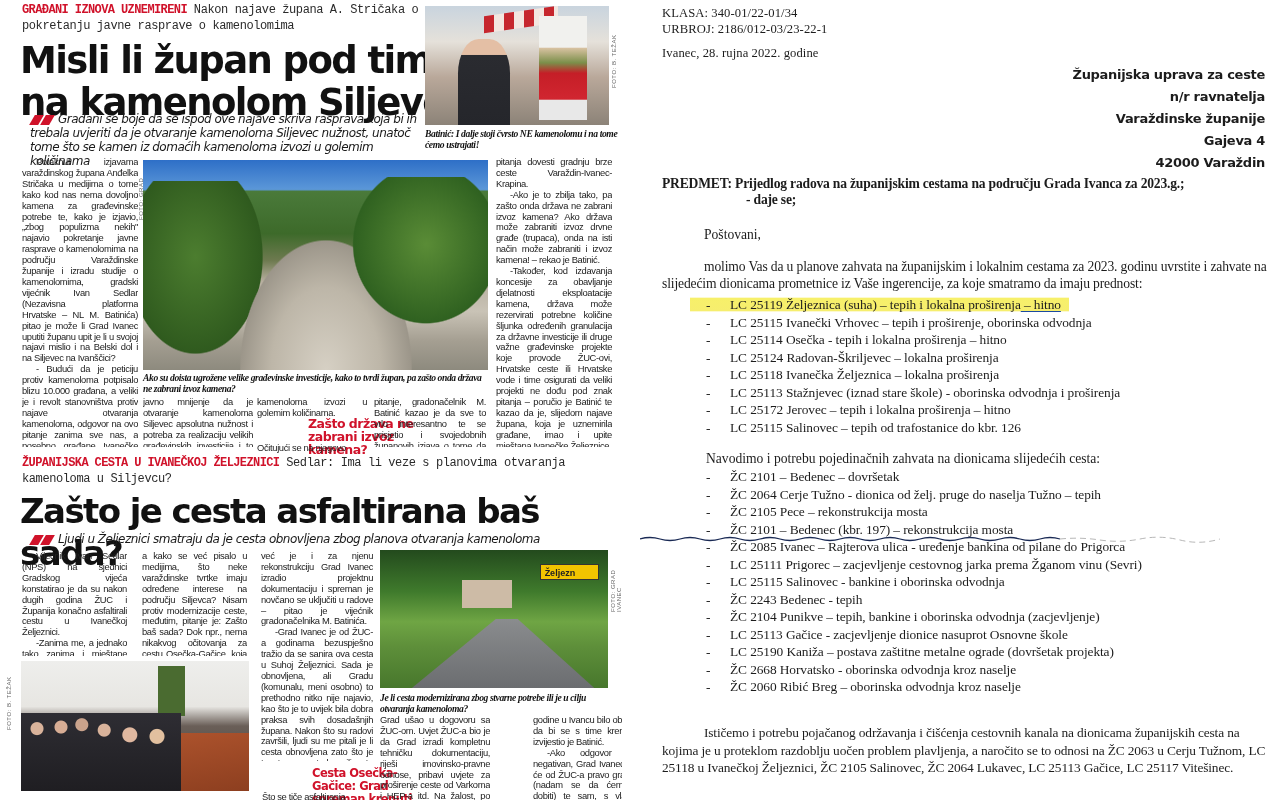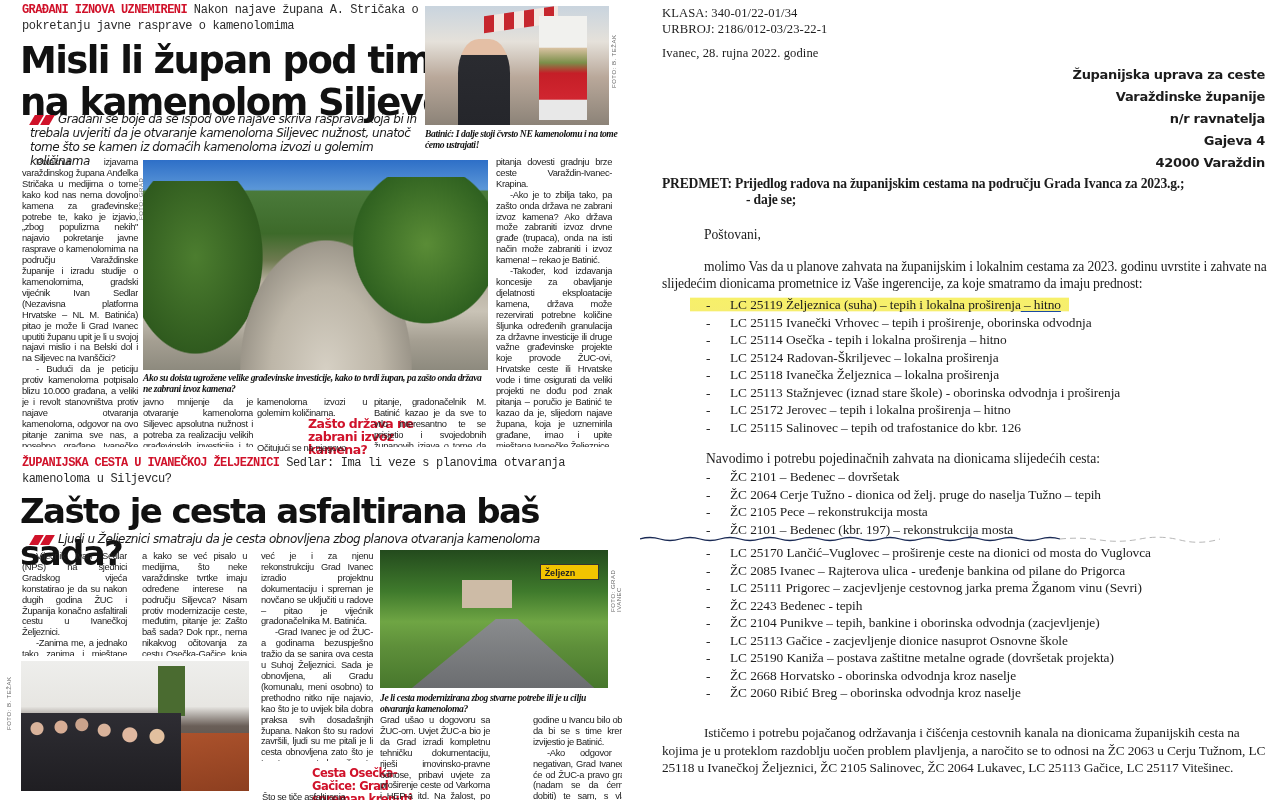--- a/index.html
+++ b/index.html
@@ -163,22 +163,22 @@
   </div>
 </div>
 
 <div class="letter">
   <div class="meta" style="top:6px;">KLASA:   340-01/22-01/34</div>
   <div class="meta" style="top:22px;">URBROJ: 2186/012-03/23-22-1</div>
   <div class="meta" style="top:46px;">Ivanec, 28. rujna 2022. godine</div>
 
   <div class="addressee">
     <div>Županijska uprava za ceste</div>
+    <div>n/r ravnatelja</div>
     <div>Varaždinske županije</div>
-    <div>n/r ravnatelja</div>
     <div>Gajeva 4</div>
     <div>42000 Varaždin</div>
   </div>
 
   <div class="subject">
     <div>PREDMET: Prijedlog radova na županijskim cestama na području Grada Ivanca za 2023.g.;</div>
     <div class="sub2">- daje se;</div>
   </div>
 
   <div class="greeting">Poštovani,</div>
@@ -195,23 +195,23 @@
     <li>LC 25115 Salinovec – tepih od trafostanice do kbr. 126</li>
   </ul>
 
   <div class="navodimo">Navodimo i potrebu pojedinačnih zahvata na dionicama slijedećih cesta:</div>
 
   <ul class="roadlist" style="top:468px; line-height:17px;">
     <li>ŽC 2101 – Bedenec – dovršetak</li>
     <li>ŽC 2064 Cerje Tužno - dionica od želj. pruge do naselja Tužno – tepih</li>
     <li>ŽC 2105 Pece – rekonstrukcija mosta</li>
     <li style="">ŽC 2101 – Bedenec (kbr. 197) – rekonstrukcija mosta</li>
-    <li style="margin-top:6px;">LC 25170 Lančić–Vuglovec – proširenje ceste na dionici od mosta do Vuglovca</li>
     <li>ŽC 2085 Ivanec – Rajterova ulica - uređenje bankina od pilane do Prigorca</li>
     <li>LC 25111 Prigorec – zacjevljenje cestovnog jarka prema Žganom vinu (Sevri)</li>
+    <li>LC 25115 Salinovec - bankine i oborinska odvodnja</li>
     <li>ŽC 2243 Bedenec - tepih</li>
     <li>ŽC 2104 Punikve – tepih, bankine i oborinska odvodnja (zacjevljenje)</li>
     <li>LC 25113 Gačice - zacjevljenje dionice nasuprot Osnovne škole</li>
     <li>LC 25190 Kaniža – postava zaštitne metalne ograde (dovršetak projekta)</li>
     <li>ŽC 2668 Horvatsko - oborinska odvodnja kroz naselje</li>
     <li>ŽC 2060 Ribić Breg – oborinska odvodnja kroz naselje</li>
   </ul>
 
   <svg class="squiggle" viewBox="0 0 640 8">
     <path d="M0 4 Q10 1 20 4 T40 4 T60 4 T80 4 T100 4 T120 4 T140 4 T160 4 T180 4 T200 4 T220 4 T240 4 T260 4 T280 4 T300 4 T320 4 T340 4 T360 4 T380 4 T400 4 T420 4" stroke="#1a2a55" stroke-width="1.3" fill="none"></path>

